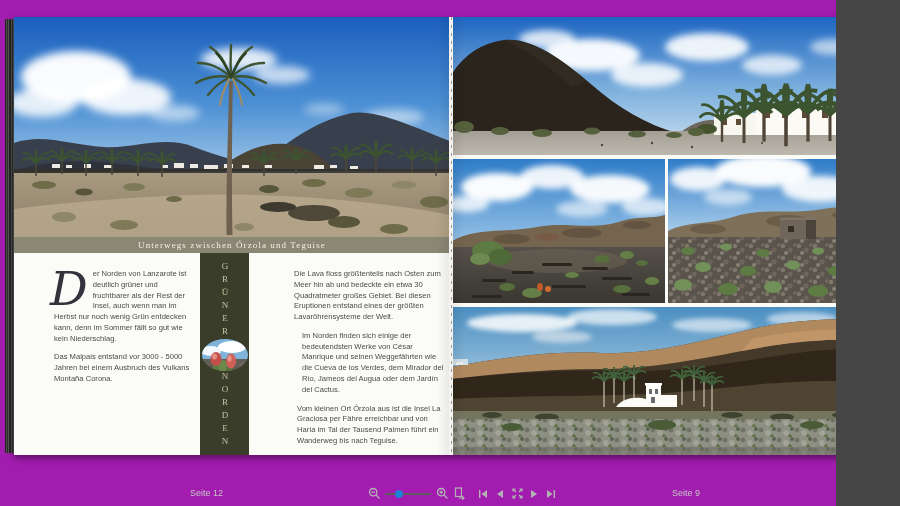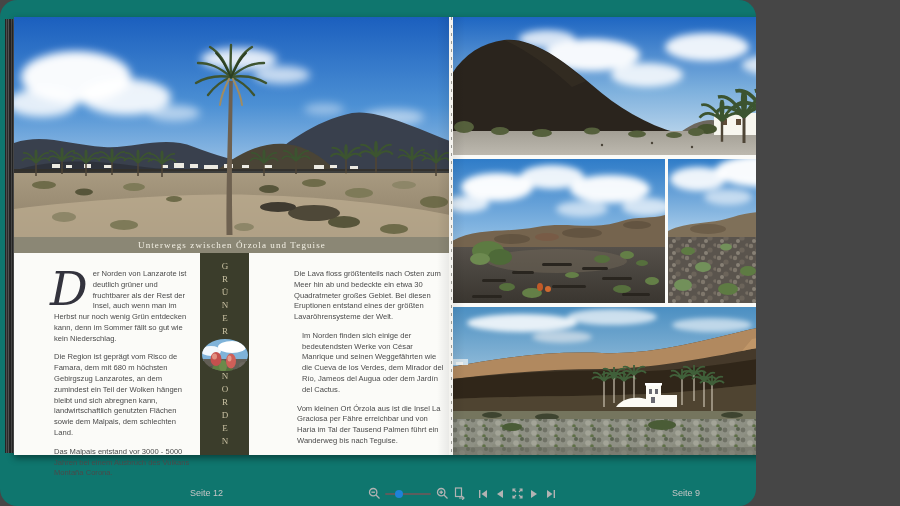--- a/index.html
+++ b/index.html
@@ -1,18 +1,18 @@
 <!DOCTYPE html>
 <html><head>
 <meta charset="utf-8">
 <title>Fotobuch-Editor</title>
 <style>
   html,body{margin:0;padding:0;background:#464646;}
-  .stage{position:relative;width:756px;height:506px;background:#0f766e;overflow:hidden;
-         font-family:"Liberation Sans",sans-serif;border-radius:17px;}
+  .stage{position:relative;width:836px;height:506px;background:#a21caf;overflow:hidden;
+         font-family:"Liberation Sans",sans-serif;}
   
   .spread{position:absolute;left:14px;top:17px;width:862px;height:438px;background:#fbfbf8;
           box-shadow:0 3px 7px rgba(0,0,0,.45);}
   .edge{position:absolute;top:19px;height:434px;width:9px;
         background:repeating-linear-gradient(90deg,#242424 0 1px,#4e4e4e 1px 2px,#2b2b2b 2px 3px,#555 3px 4px,#262626 4px 5px);}
   .edge.left{left:5px}
   .edge.right{left:876px;width:12px}
   .spine{position:absolute;left:435px;top:0;width:4px;height:438px;background:#f4f3ef;}
   .spine i{position:absolute;left:1.5px;top:0;width:1px;height:100%;
            background:repeating-linear-gradient(180deg,#9a9a94 0 3px,transparent 3px 8px);}
@@ -212,21 +212,20 @@
             <ellipse cx="29" cy="22" rx="5" ry="7.5" fill="#cf5f58"></ellipse>
             <ellipse cx="12.5" cy="17.5" rx="2.5" ry="3" fill="#e89a8a" opacity=".85"></ellipse>
             <ellipse cx="27.5" cy="19.5" rx="2" ry="3" fill="#eaa393" opacity=".85"></ellipse>
           </svg>
         </div>
         <div class="band-word">NORDEN</div>
       </div>
 
       <div class="tcol tcol-left">
         <p><span class="dropcap">D</span><span>er Norden von Lanzarote ist deutlich grüner und fruchtbarer als der Rest der Insel, auch wenn man im Herbst nur noch wenig Grün entdecken kann, denn im Sommer fällt so gut wie kein Niederschlag.</span></p>
-        <p>Die Region ist geprägt vom Risco de Famara, dem mit 680 m höchsten Gebirgszug Lanzarotes, an dem zumindest ein Teil der Wolken hängen bleibt und sich abregnen kann, landwirtschaftlich genutzten Flächen sowie dem Malpais, dem schlechten Land.</p>
         <p>Das Malpais entstand vor 3000 - 5000 Jahren bei einem Ausbruch des Vulkans Montaña Corona.</p>
       </div>
 
       <div class="tcol tcol-right">
         <p>Die Lava floss größtenteils nach Osten zum Meer hin ab und bedeckte ein etwa 30 Quadratmeter großes Gebiet. Bei diesen Eruptionen entstand eines der größten Lavaröhrensysteme der Welt.</p>
         <p class="ind">Im Norden finden sich einige der bedeutendsten Werke von César Manrique und seinen Weggefährten wie die Cueva de los Verdes, dem Mirador del Río, Jameos del Augua oder dem Jardín del Cactus.</p>
         <p class="ind2">Vom kleinen Ort Órzola aus ist die Insel La Graciosa per Fähre erreichbar und von Haría im Tal der Tausend Palmen führt ein Wanderweg bis nach Teguise.</p>
       </div>
     </div>
 

